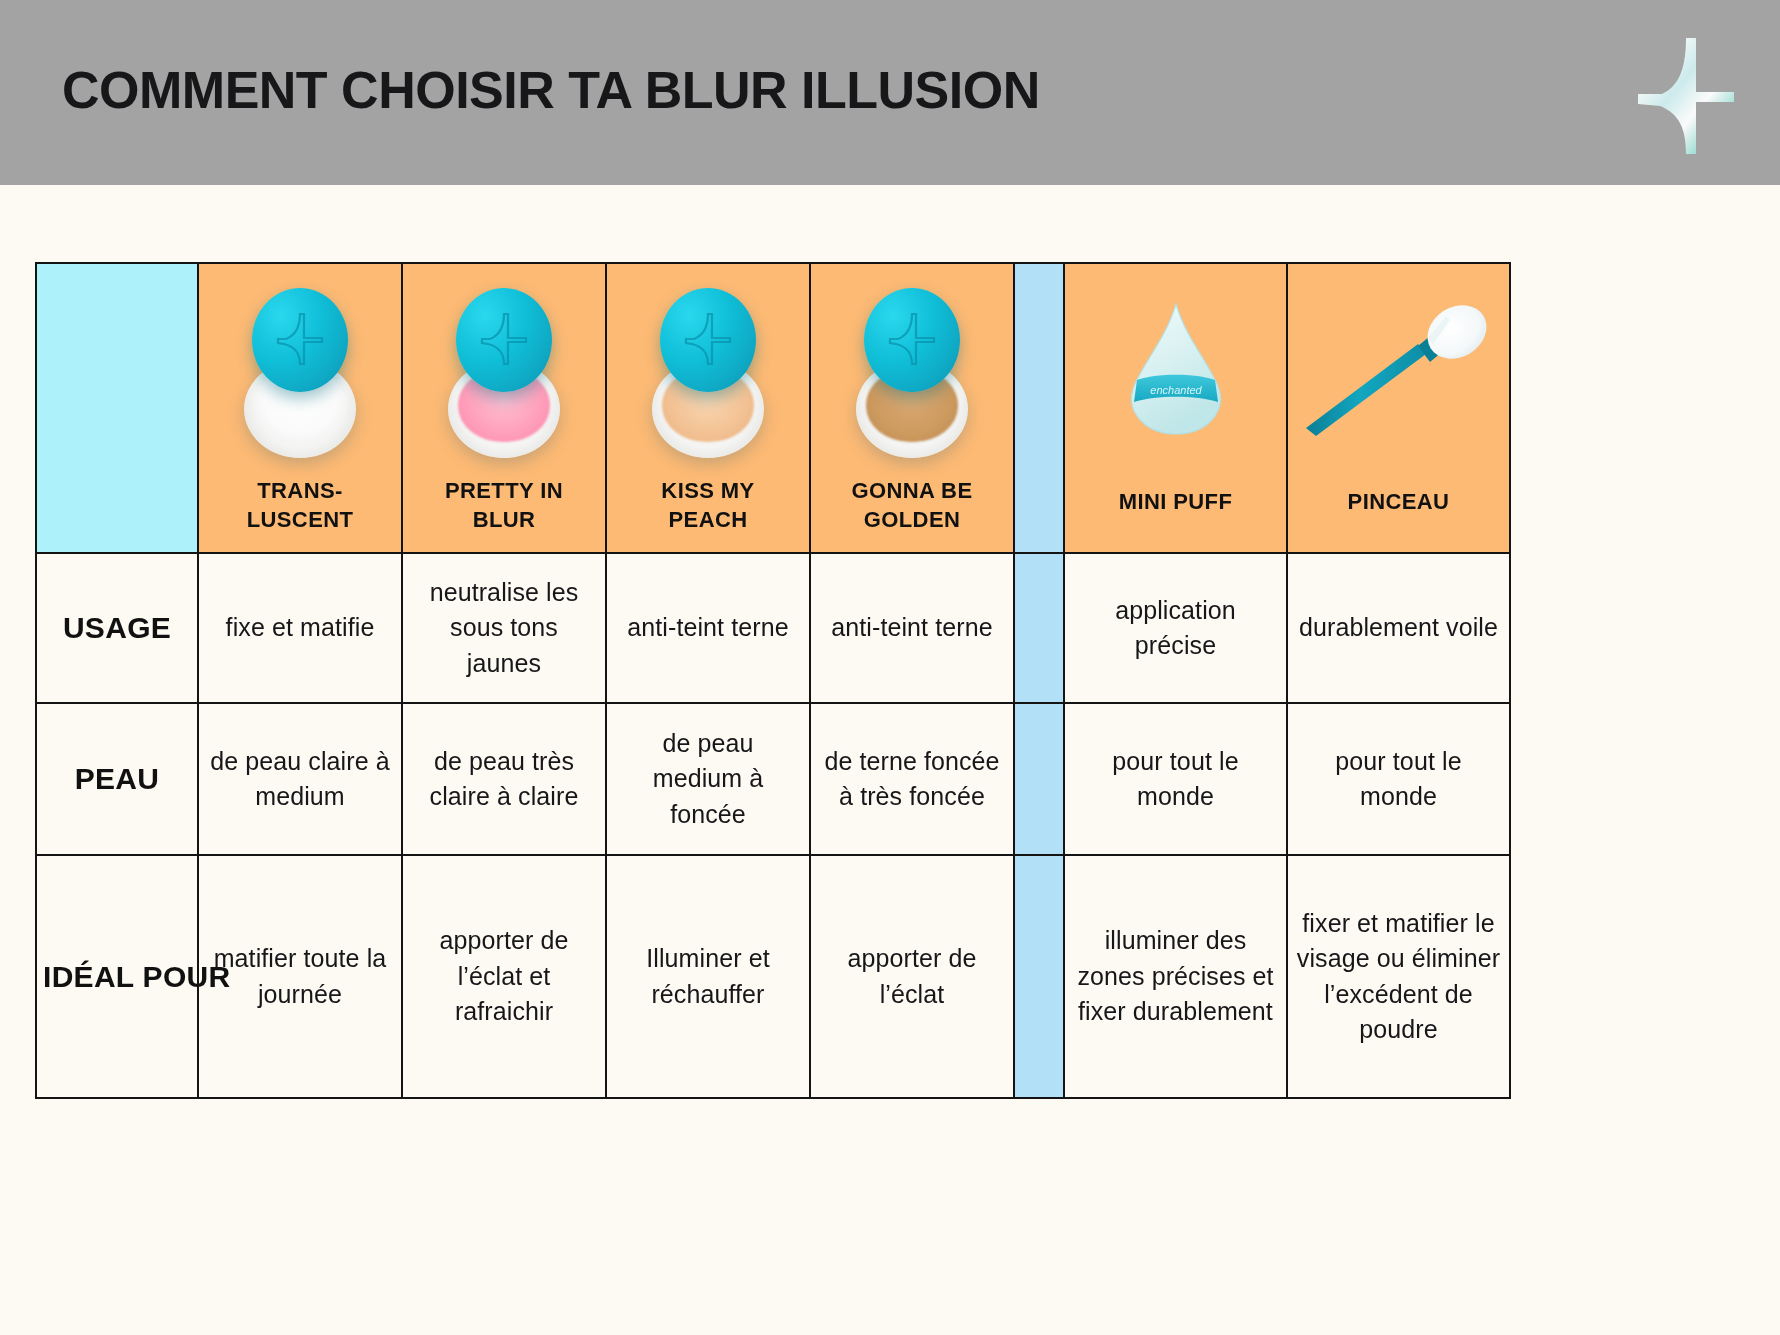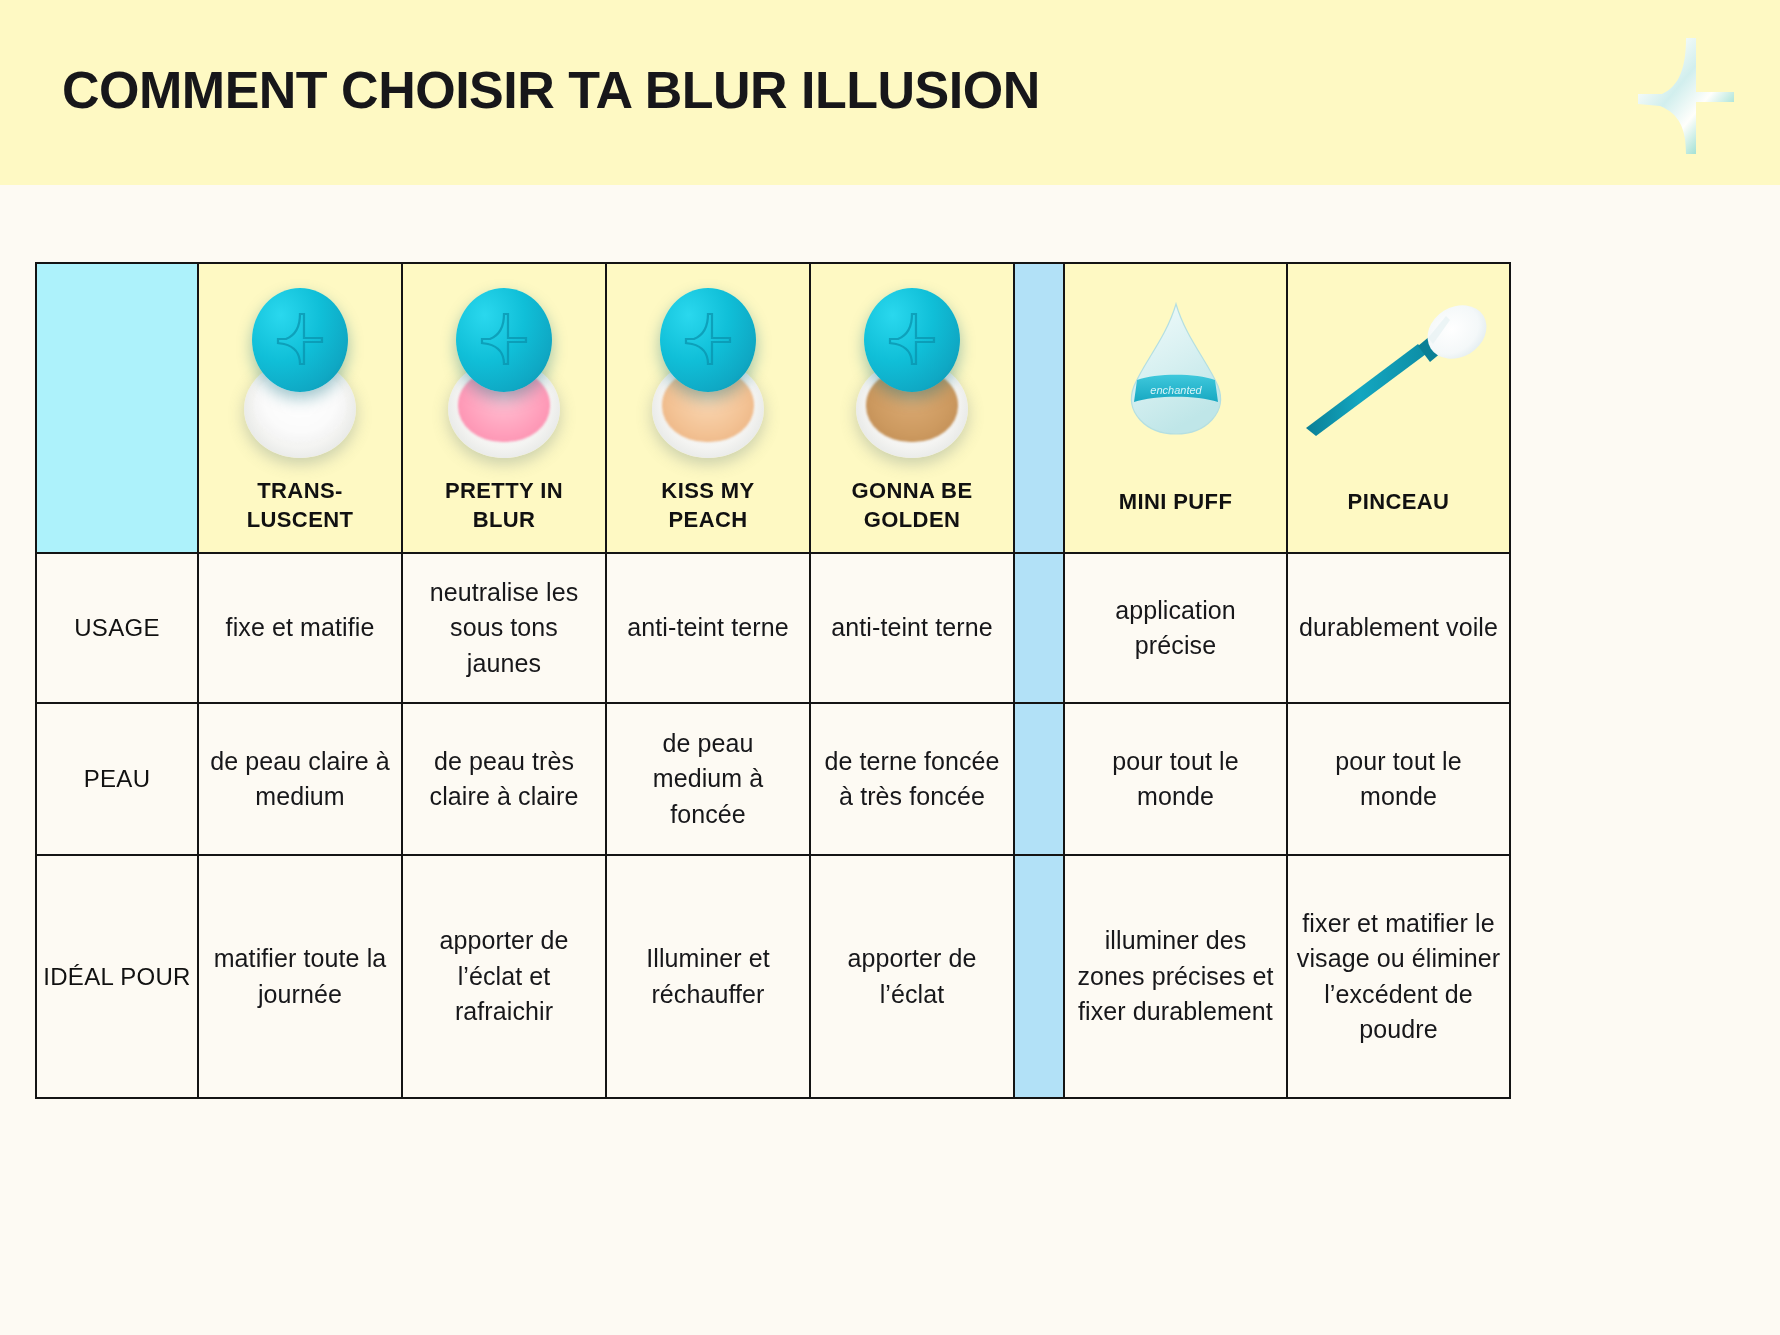--- a/index.html
+++ b/index.html
@@ -12,21 +12,21 @@
     background: #fdfaf3;
     font-family: "Liberation Sans", sans-serif;
     overflow: hidden;
   }
 
   
   .header {
     position: relative;
     width: 1780px;
     height: 185px;
-    background: #fef9c3;
+    background: #a3a3a3;
     box-sizing: border-box;
   }
   .header-title {
     position: absolute;
     left: 62px;
     top: 60px;
     font-size: 52px;
     font-weight: 800;
     letter-spacing: -0.5px;
     color: #17171a;
@@ -64,21 +64,21 @@
   }
 
   
   col.c-label   { width: 162px; }
   col.c-prod    { width: 204px; }
   col.c-gap     { width: 50px;  }
   col.c-tool    { width: 223px; }
 
   
   .hdr-cell {
-    background: #fef9c3;
+    background: #fdba74;
     height: 290px;
     position: relative;
     padding: 0 !important;
   }
   .hdr-cell.empty-corner { background: #adf2fb; }
   .prod-img-area {
     position: absolute;
     left: 0; right: 0;
     top: 8px;
     height: 195px;
@@ -103,22 +103,22 @@
     border-top: 2px solid #141414;
     border-bottom: 2px solid #141414;
     border-left: none !important;
     border-right: none !important;
     padding: 0 !important;
   }
   .gap-cell.hdr { background: #b2e1f7; }
 
   
   .row-label {
-    font-size: 24px;
-    font-weight: 400;
+    font-size: 30px;
+    font-weight: 700;
     letter-spacing: 0.3px;
     color: #111;
     white-space: nowrap;
   }
   .cell-text {
     font-size: 25px;
     font-weight: 400;
     line-height: 1.42;
     color: #17171a;
     letter-spacing: 0.1px;

